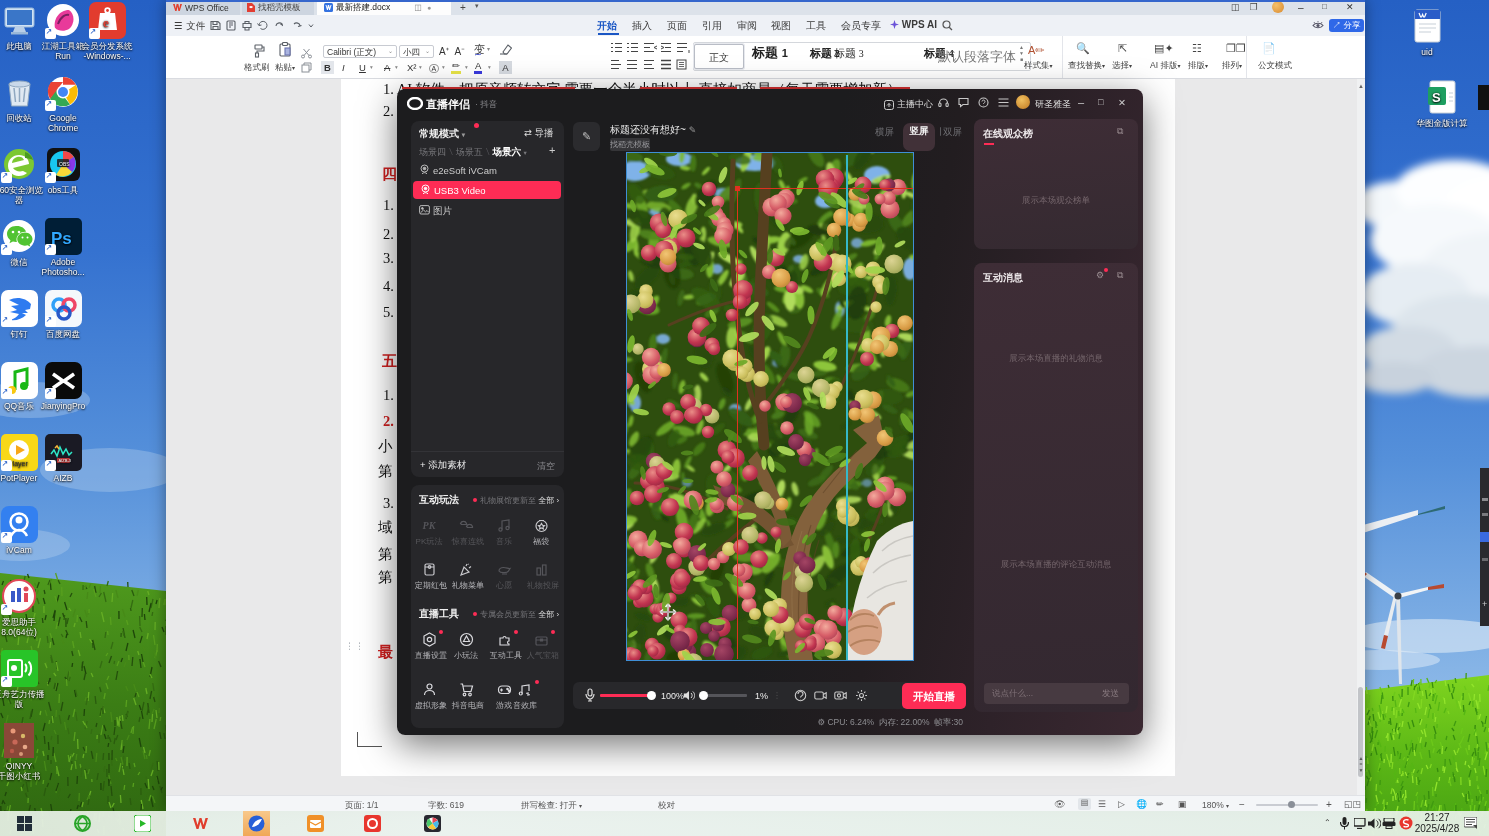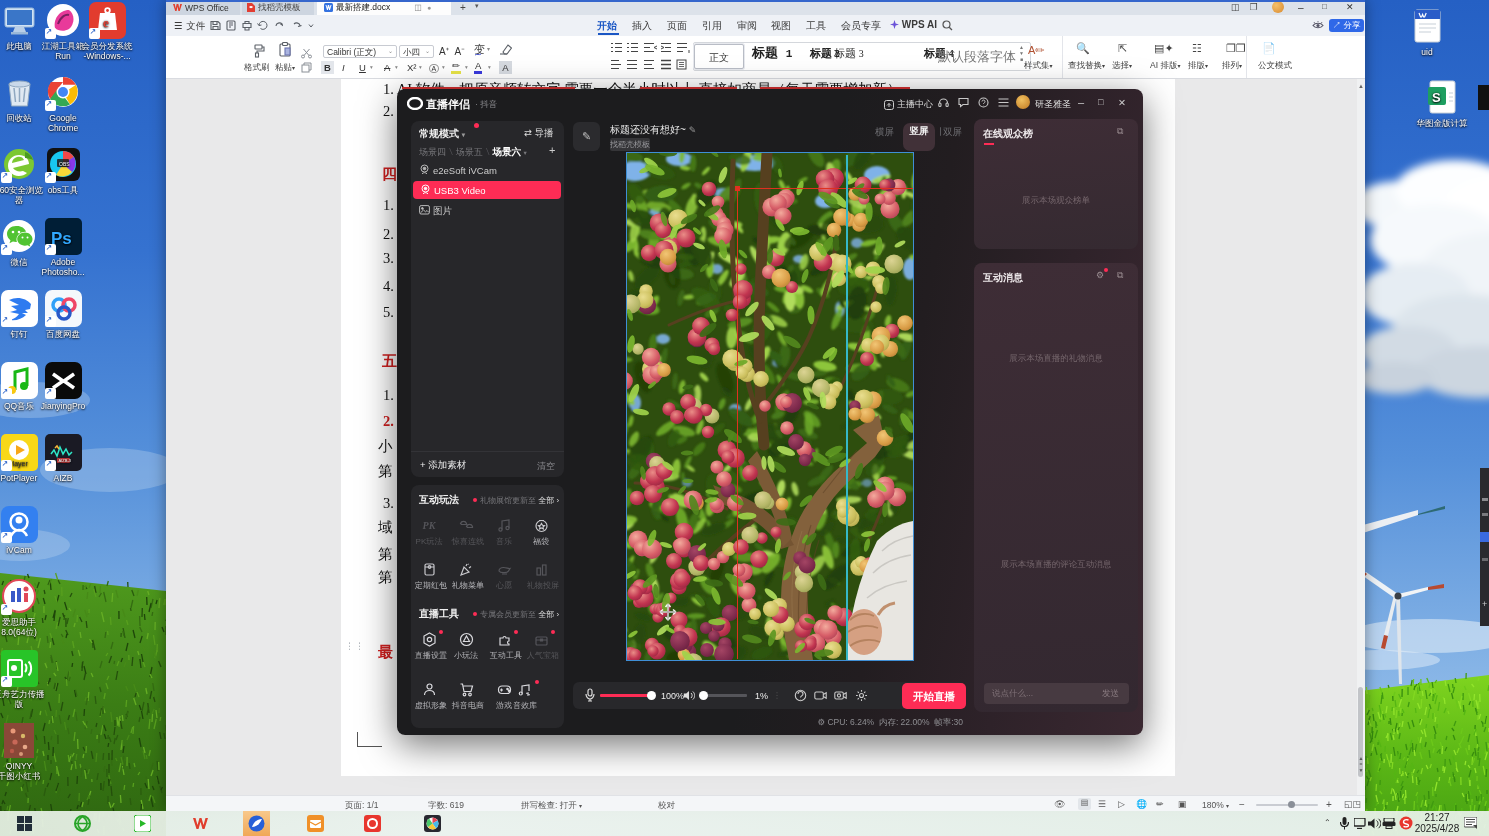--- a/index.html
+++ b/index.html
@@ -1382,21 +1382,21 @@
             <path d="M68 3.5 h5 M68 5.5 h5 M68 7.5 h5" stroke-width="0.8"></path>
             <path d="M83 1.5 h10 M83 5.5 h10 M83 9.5 h10 M85 0 v11" stroke-width="0.9"></path>
             <circle cx="105" cy="5.5" r="4"></circle>
             <path d="M101 9 a6 6 0 0 0 8 0" stroke-width="0.9"></path>
             <rect x="114" y="1" width="6" height="9"></rect>
           </g>
         </svg>
     <div class="abs" style="left:527px;top:6px;width:338px;height:29px;border:1px solid #d4d7dc;border-radius:2px;background:#fff"></div>
     <div class="abs" style="left:853px;top:8px;font-size:5px;color:#777;line-height:6px;text-align:center">▲<br>▼<br>■</div>
     <div class="abs" style="left:528px;top:8px;width:50px;height:25px;border:1px solid #b9bdc6;border-radius:2px;background:#fff;box-shadow:0 0 0 1px #e7e9ee;text-align:center;font-size:10px;line-height:25px;color:#333;font-family:'Liberation Serif',serif">正文</div>
-    <div class="abs" style="left:586px;top:8px;font-size:13px;color:#222;font-family:Liberation Mono, monospace;font-weight:bold">标题 <span style="font-size:11px">1</span></div>
+    <div class="abs" style="left:586px;top:8px;font-size:13px;color:#222;font-family:Liberation Sans, sans-serif;font-weight:bold">标题 <span style="font-size:11px">1</span></div>
     <div class="abs" style="left:644px;top:10px;font-size:11px;color:#222;font-family:'Liberation Serif',serif;font-weight:bold">标题 <span style="font-size:10px">2</span></div>
     <div class="abs" style="left:668px;top:10px;font-size:11px;color:#222;font-family:'Liberation Serif',serif;font-weight:normal">标题 <span style="font-size:10px">3</span></div>
     <div class="abs" style="left:758px;top:10px;font-size:11px;color:#222;font-family:'Liberation Serif',serif;font-weight:bold">标题 <span style="font-size:10px">4</span></div>
     <div class="abs" style="left:772px;top:12px;font-size:13px;color:#777;font-family:Liberation Serif, serif">默认段落字体</div>
     <div class="abs" style="left:862px;top:8px;font-size:11px;color:#b05030">A✏</div>
     <div class="abs" style="left:858px;top:24px;font-size:8.5px">样式集<span style="font-size:6px">▾</span></div>
     <div class="abs" style="left:896px;top:0;width:1px;height:42px;background:#e3e5ea"></div>
     <div class="abs" style="left:910px;top:6px;font-size:11px">🔍</div>
     <div class="abs" style="left:902px;top:24px;font-size:8.5px">查找替换<span style="font-size:6px">▾</span></div>
     <div class="abs" style="left:952px;top:6px;font-size:11px">⇱</div>

